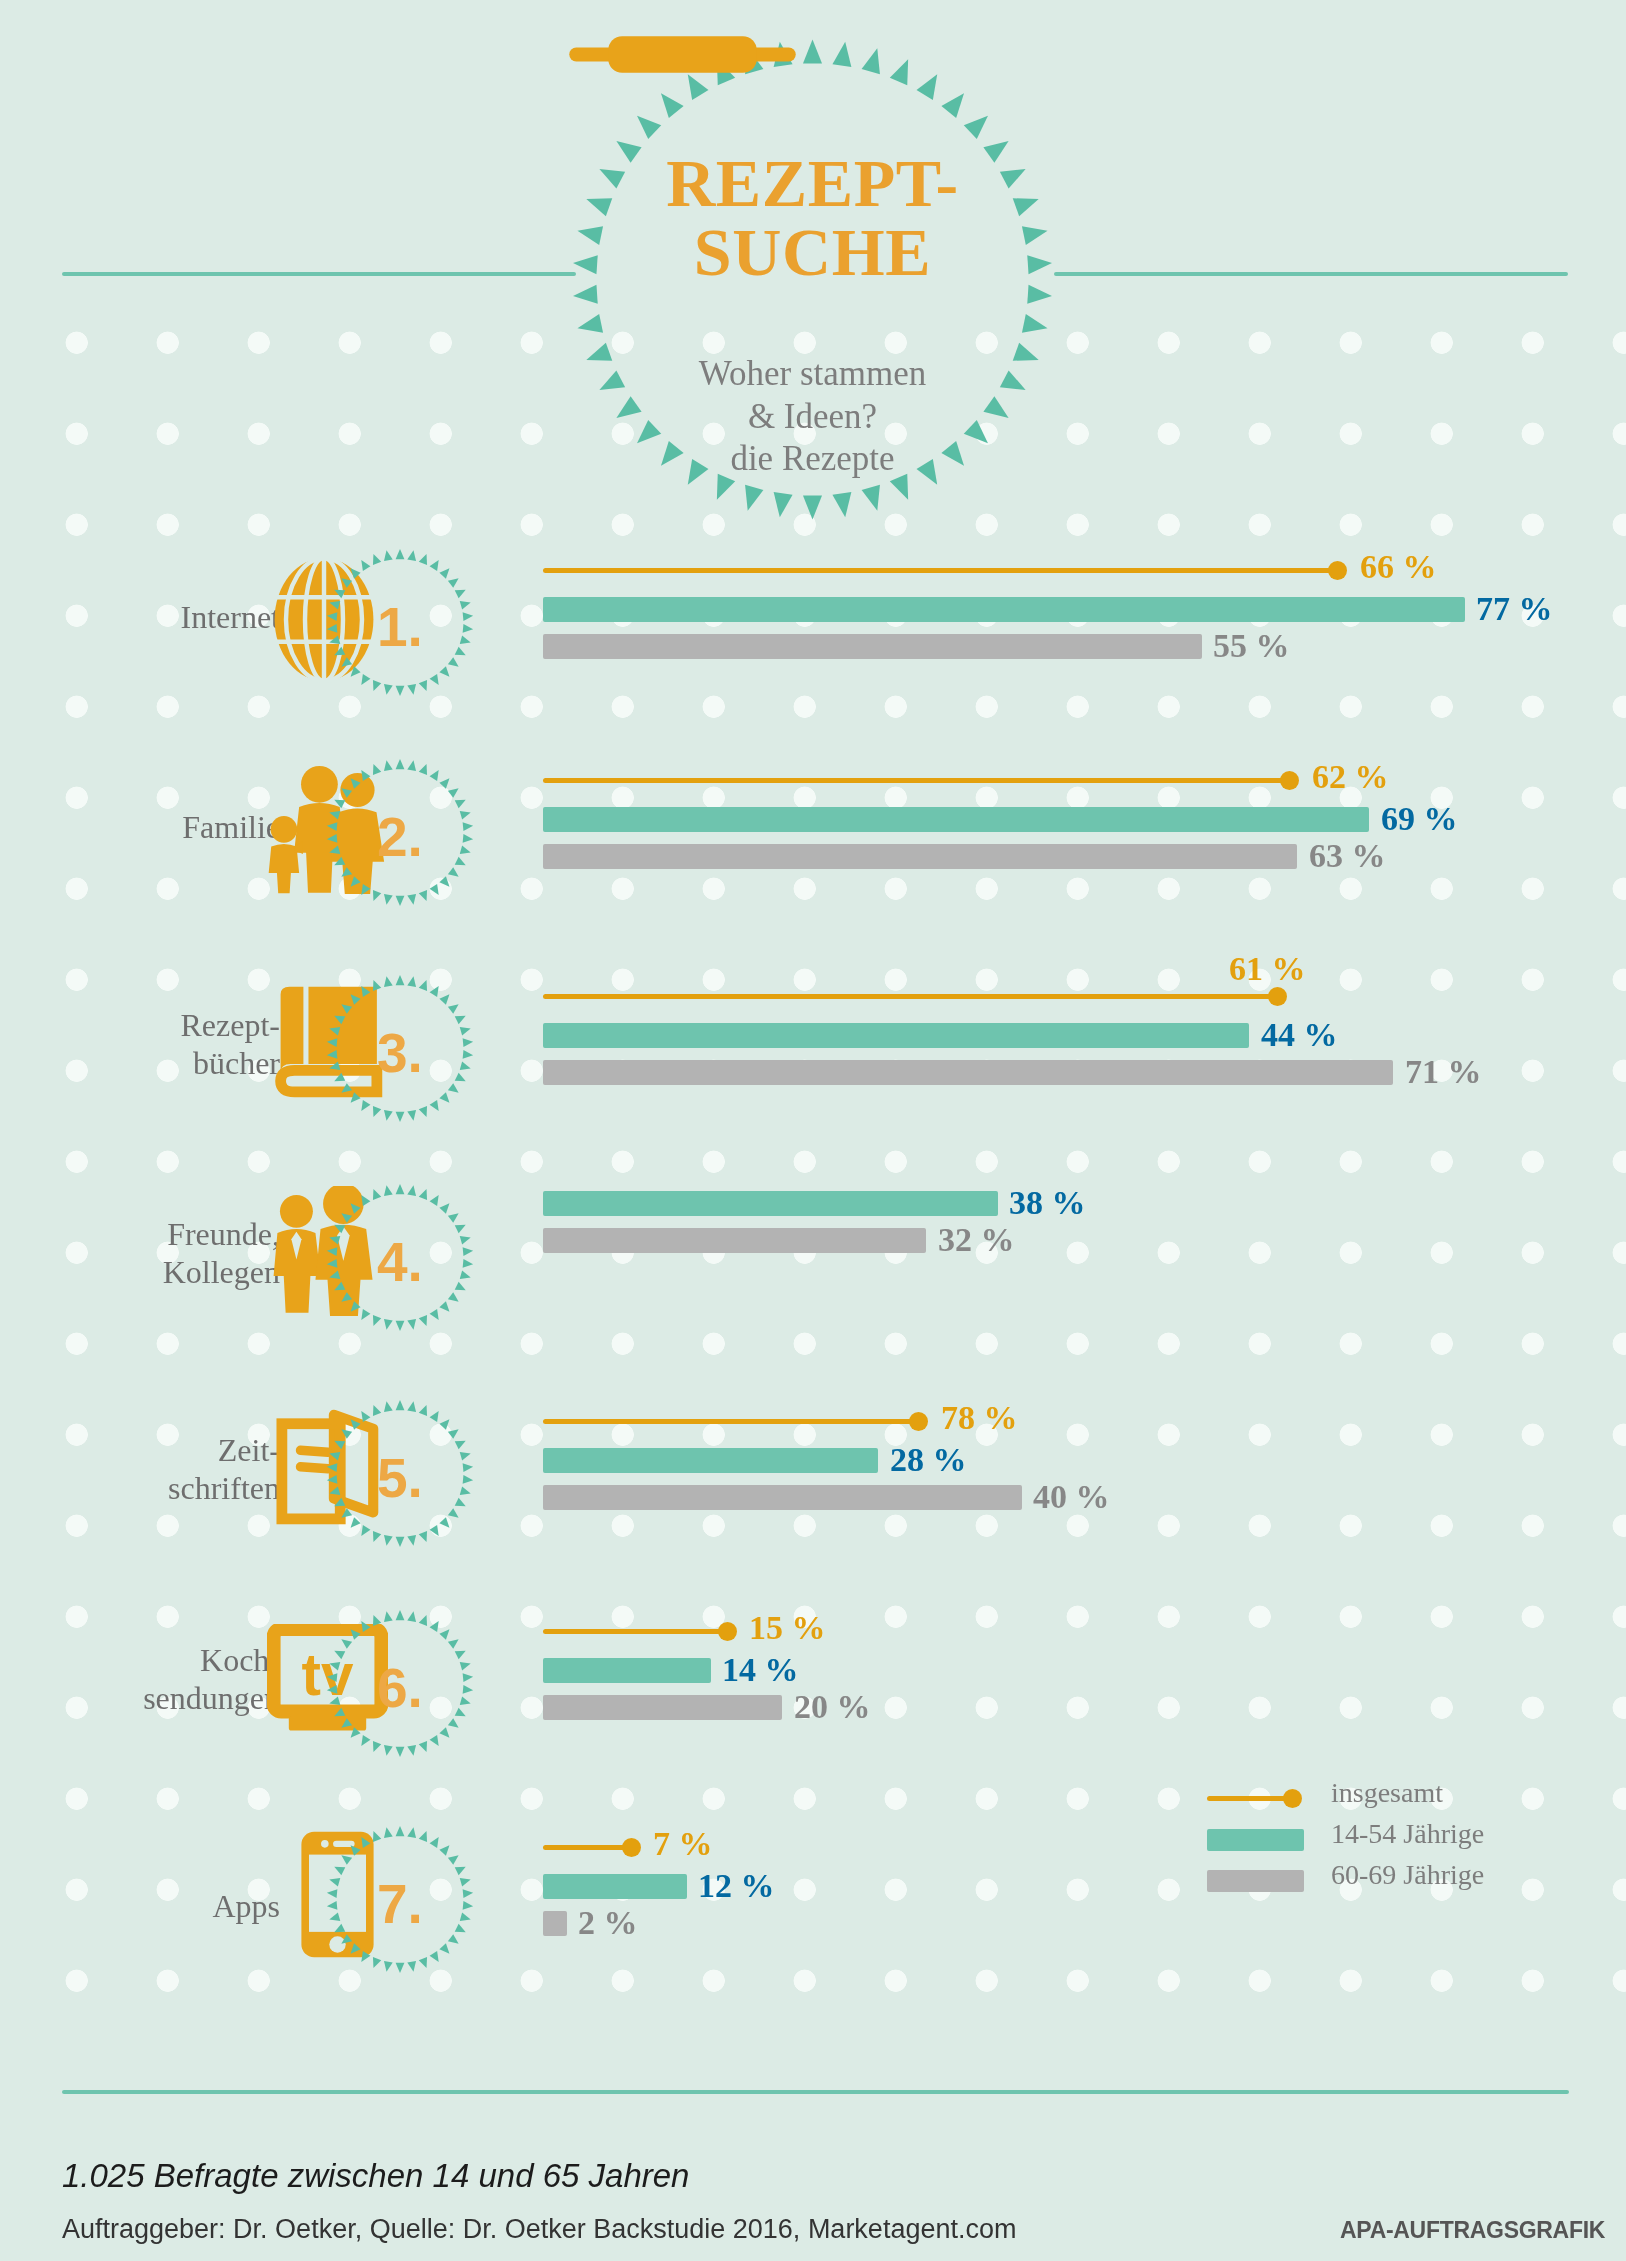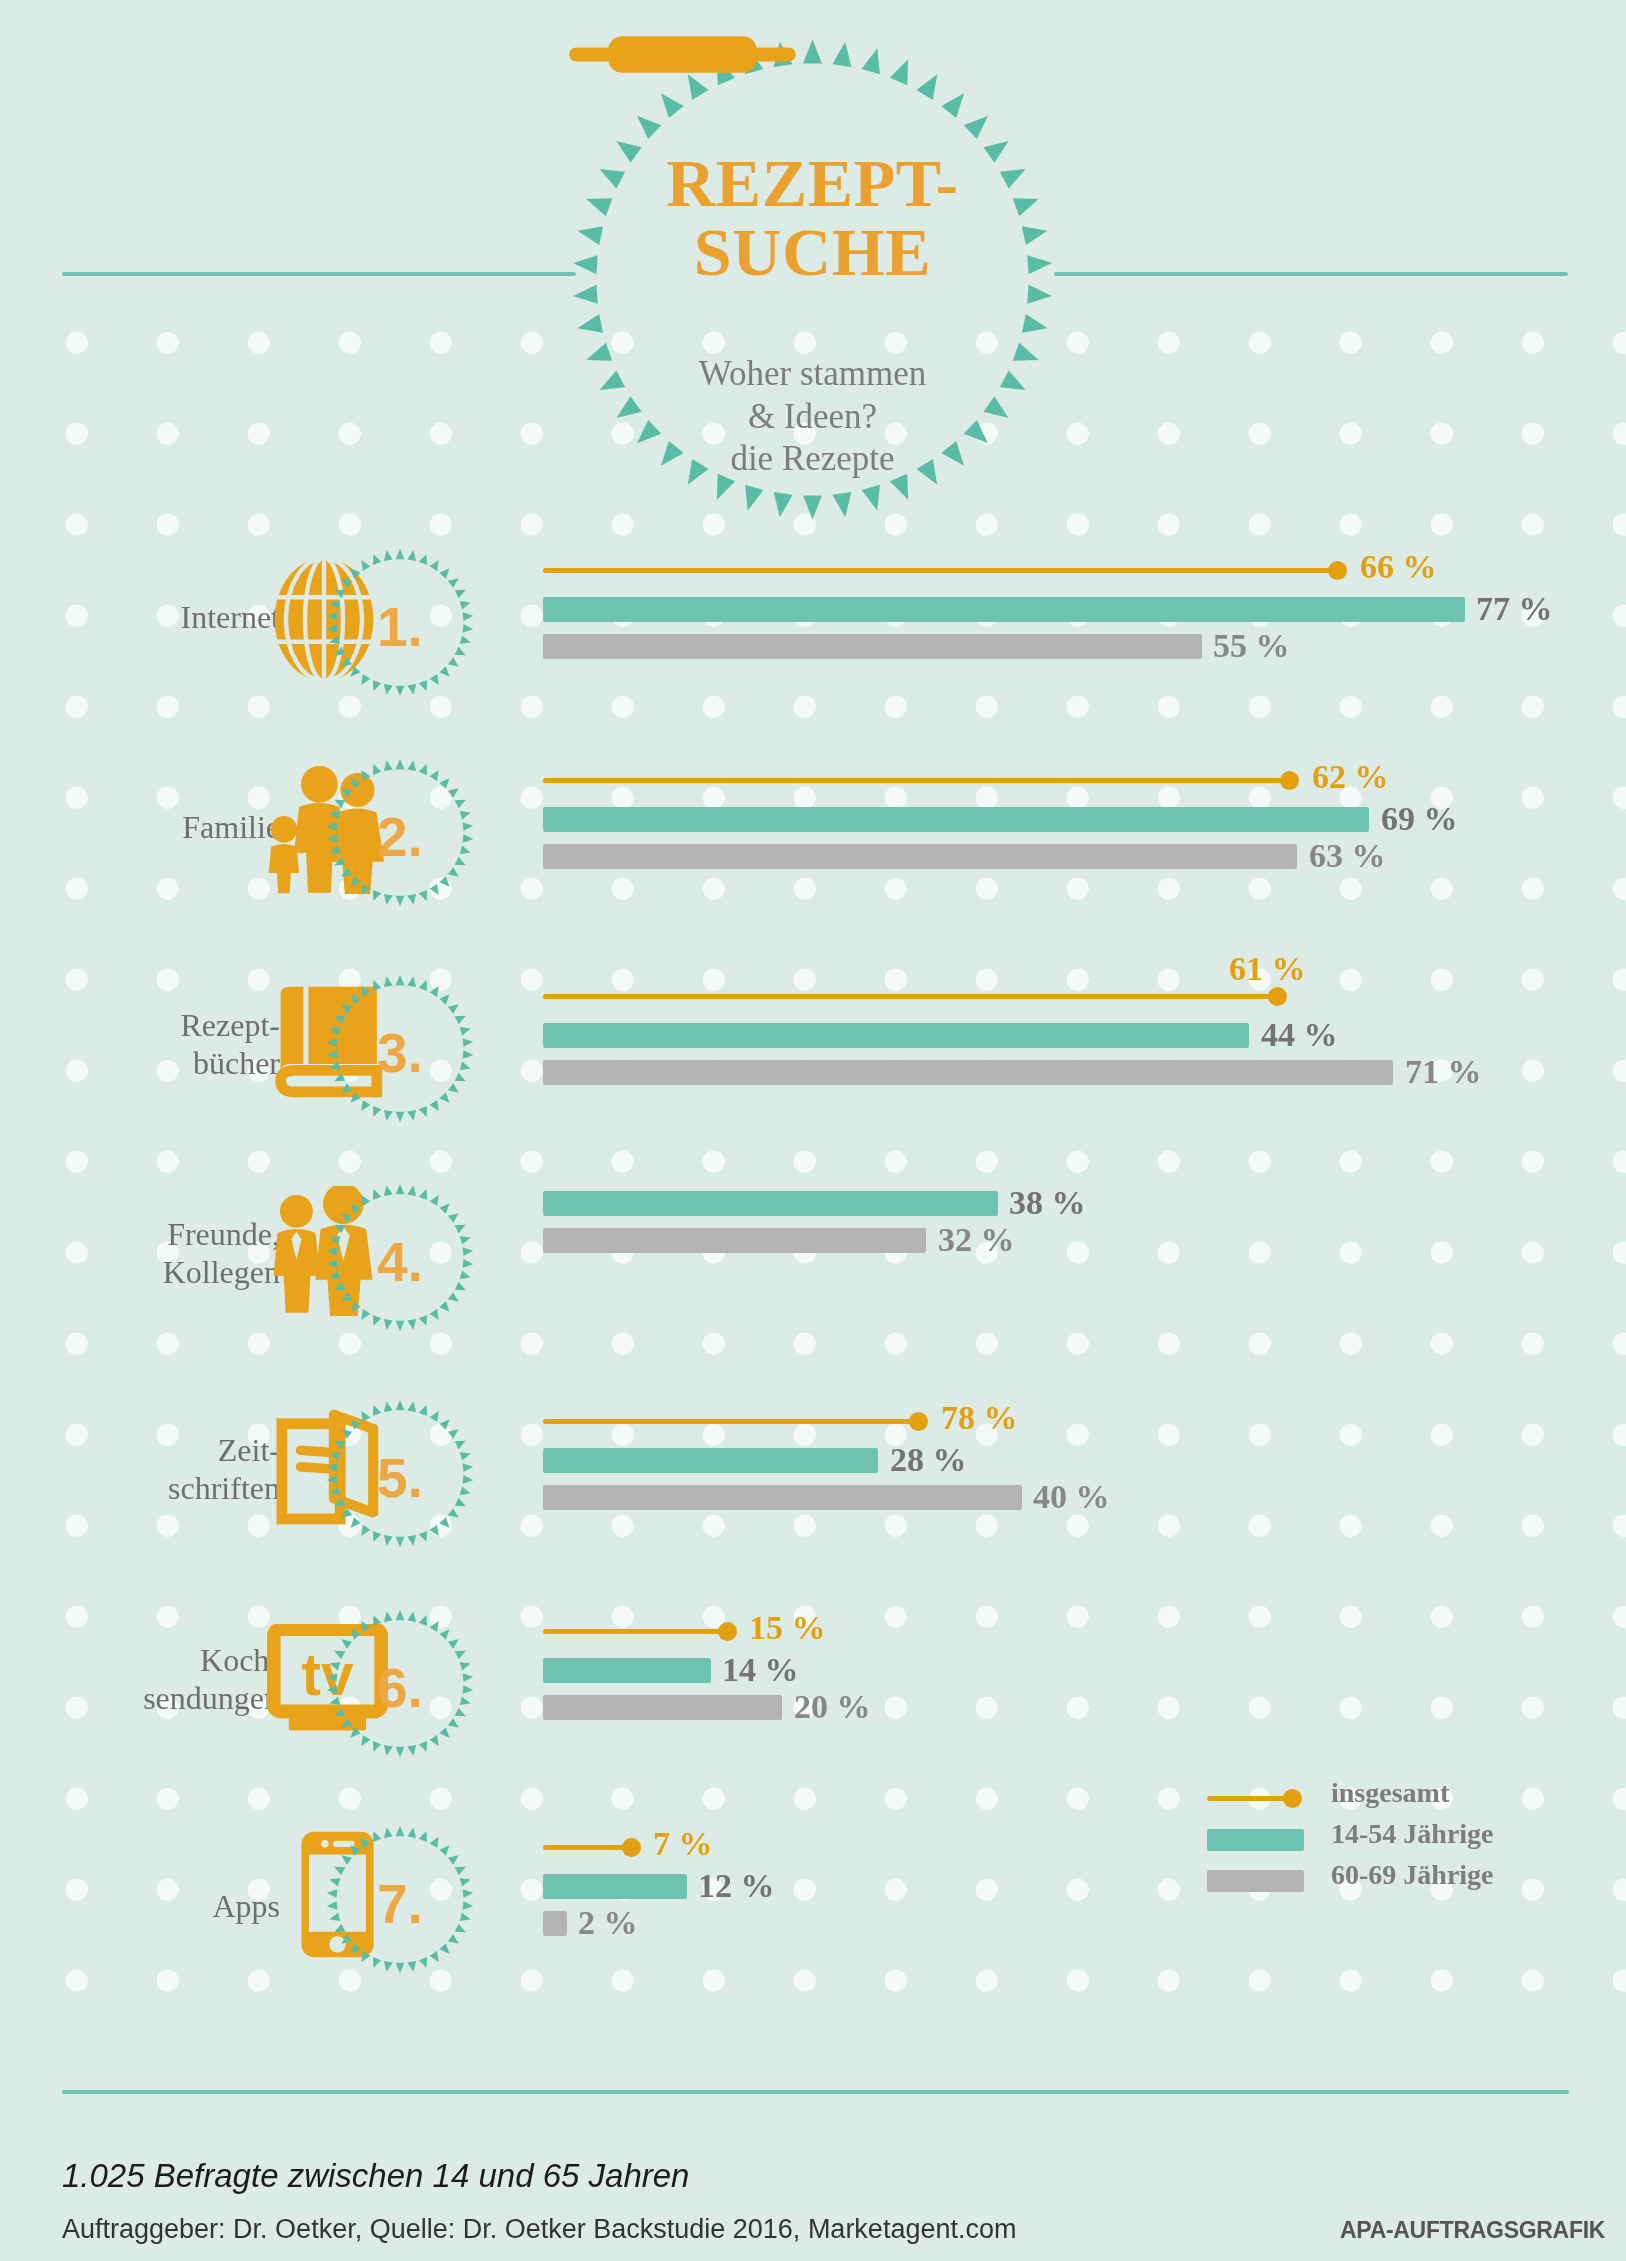--- a/index.html
+++ b/index.html
@@ -62,28 +62,28 @@
     position:absolute;width:19px;height:19px;border-radius:50%;background:#e3a00e;top:10.8px;
   }
   .bar-rect{position:absolute;height:25.4px;border-radius:1.9px;}
   .bar-teal{background:#6ec4ae;}
   .bar-gray{background:#b3b3b3;}
   .val{
     position:absolute;font-family:"Liberation Serif", serif;
     font-weight:bold;font-size:34px;white-space:nowrap;
   }
   .val-orange{color:#e3a00e;}
-  .val-teal{color:#737373;}
+  .val-teal{color:#0369a1;}
   .val-gray{color:#878787;}
   
   #legend{position:absolute;left:1207px;top:1779px;z-index:5;}
   .leg-row{position:relative;height:41px;}
   .leg-label{
     position:absolute;left:124px;top:-2.5px;color:#7d7d7d;font-size:28px;
-    font-family:"Liberation Serif", serif;white-space:nowrap;font-weight:bold;
+    font-family:"Liberation Serif", serif;white-space:nowrap;
   }
   .leg-line{position:absolute;left:0;top:16.5px;width:86px;height:5.7px;background:#e3a00e;border-radius:3.2px;}
   .leg-dot{position:absolute;left:76px;top:10.2px;width:19px;height:19px;border-radius:50%;background:#e3a00e;}
   .leg-sw{position:absolute;left:0;top:9px;width:97px;height:22px;border-radius:1.9px;}
   
   #footer{position:absolute;left:0;top:2090px;width:1626px;z-index:5;}
   #footer-divider{position:absolute;left:62px;top:0px;width:1507px;height:4.4px;background:#6ec4ae;border-radius:2.5px;}
   #footer-main{
     position:absolute;left:62px;top:67px;
     font-family:"Liberation Sans", sans-serif;font-style:italic;

